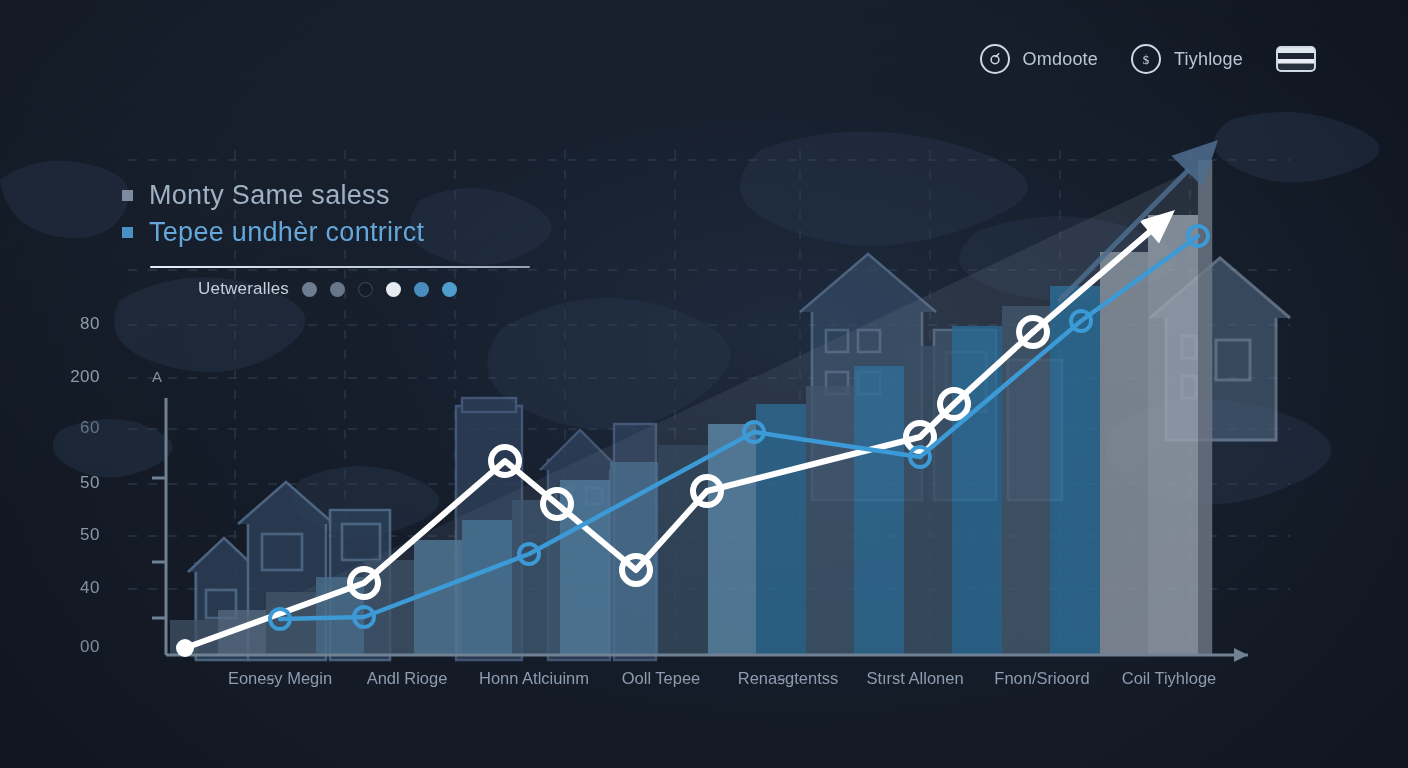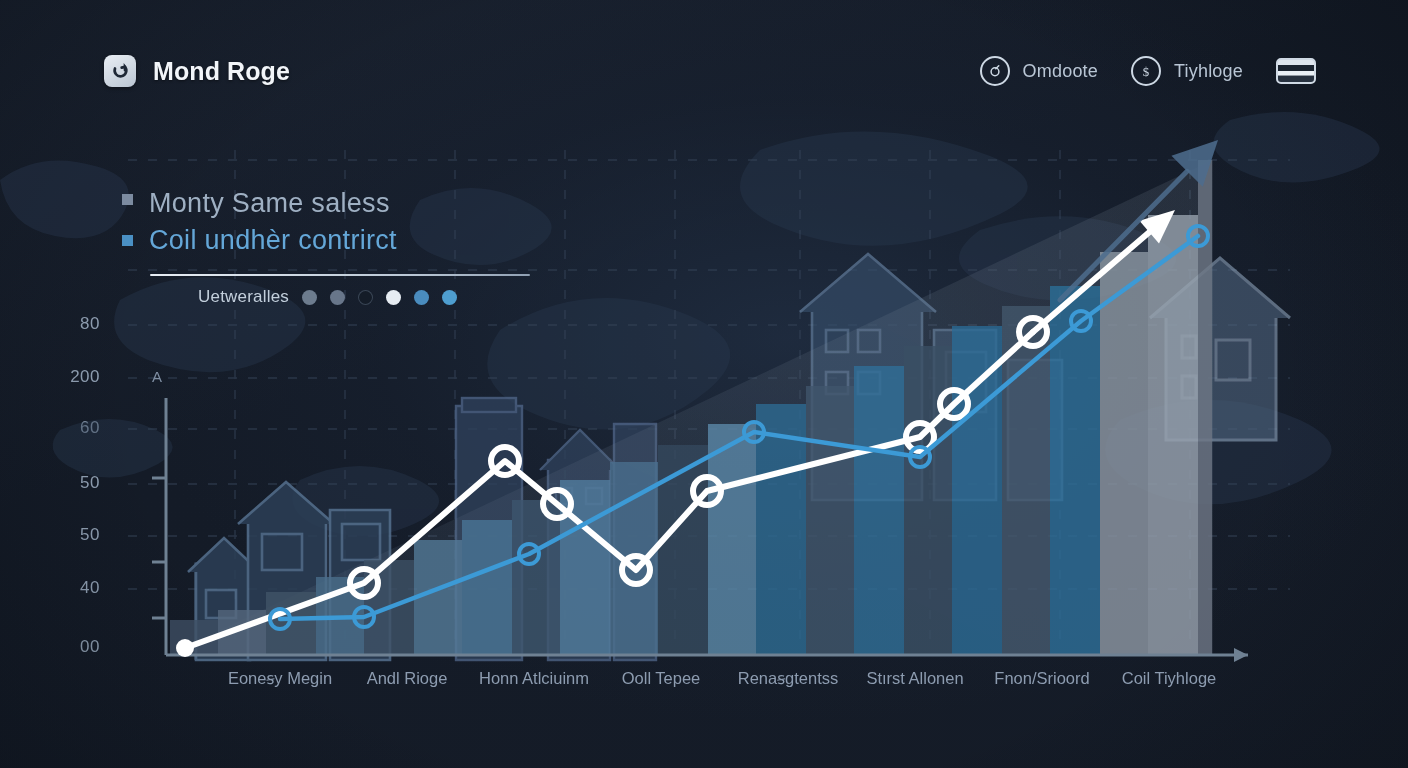--- a/index.html
+++ b/index.html
@@ -38,21 +38,21 @@
     width:32px;height:32px;border-radius:8px;
     background:linear-gradient(150deg,#e9eef4,#bac5d2);
     display:flex;align-items:center;justify-content:center;
     box-shadow:0 1px 4px rgba(0,0,0,.45);
   }
   #brand-title{
     font-size:25px; font-weight:bold; color:#f2f5f9; letter-spacing:.1px;
     text-shadow:0 1px 3px rgba(0,0,0,.5);
   }
   #header-actions{
-    position:absolute; right:92px; top:56px;
+    position:absolute; right:92px; top:44px;
     display:flex; align-items:center; gap:33px;
   }
   .hact{ display:flex;align-items:center;gap:13px; }
   .hact-label{ font-size:18px; color:#b9c6d5; letter-spacing:.2px;}
   .ring-ico{ width:30px;height:30px;border-radius:50%;border:2px solid #cdd8e4;
              display:flex;align-items:center;justify-content:center;}
   #card-ico{
     width:40px;height:26px;border-radius:5px;
     background:linear-gradient(180deg,#dfe6ee 0%, #dfe6ee 22%, #1b2430 23%, #1b2430 50%, #e9eff5 51%, #e9eff5 70%, #27313f 71%, #27313f 100%);
     border:2px solid #cfd9e4;
@@ -190,29 +190,20 @@
         <rect x="1216" y="340" width="34" height="40"></rect>
         <rect x="1182" y="336" width="14" height="22"></rect>
         <rect x="1182" y="376" width="14" height="22"></rect>
       </g>
     </g>
 
     <path d="M168 655 L1213 160 L1213 655 Z" fill="url(#wedgeG)" opacity=".30"></path>
   </svg>
 
   <div id="header">
-    <div id="brand">
-      <div id="logo-box">
-        <svg width="20" height="20" viewBox="0 0 24 24">
-          <path d="M6 9 a7 7 0 1 0 12 -2 l0 4" fill="none" stroke="#1e2836" stroke-width="3.2" stroke-linecap="round"></path>
-          <path d="M18 7 l-4 1" fill="none" stroke="#1e2836" stroke-width="3.2" stroke-linecap="round"></path>
-        </svg>
-      </div>
-      <div id="brand-title">Mond Roge</div>
-    </div>
 
     <div id="header-actions">
       <div class="hact">
         <span class="ring-ico">
           <svg width="18" height="18" viewBox="0 0 24 24">
             <circle cx="12" cy="13" r="5.2" fill="none" stroke="#cdd8e4" stroke-width="2"></circle>
             <path d="M13 9 l4 -4" stroke="#cdd8e4" stroke-width="2" stroke-linecap="round"></path>
           </svg>
         </span>
         <span class="hact-label">Omdoote</span>
@@ -227,25 +218,25 @@
         <span class="hact-label">Tiyhloge</span>
       </div>
 
       <div id="card-ico"></div>
     </div>
   </div>
 
   <div id="legend">
     <div class="leg-row leg-a">
       <span class="leg-sq" style="background: rgb(124, 139, 160);"></span>
-      <span class="leg-txt" style="color: rgb(159, 176, 195); margin-top: 8px;">Monty Same saless</span>
+      <span class="leg-txt" style="color: rgb(159, 176, 195);">Monty Same saless</span>
     </div>
     <div class="leg-row leg-b">
       <span class="leg-sq" style="background: rgb(74, 144, 196);"></span>
-      <span class="leg-txt" style="color: rgb(100, 167, 216);">Coil undhèr contrirct</span>
+      <span class="leg-txt" style="color: rgb(100, 167, 216);">Tepee undhèr contrirct</span>
     </div>
     <div id="legend-divider"></div>
     <div id="swatch-row">
       <span id="swatch-label">Uetweralles</span>
       <span class="dot" style="background: rgb(109, 124, 142);"></span>
       <span class="dot" style="background: rgb(104, 118, 138);"></span>
       <span class="dot" style="background: rgb(20, 28, 40); box-shadow: rgb(58, 70, 86) 0px 0px 0px 1px inset;"></span>
       <span class="dot" style="background: rgb(230, 236, 242);"></span>
       <span class="dot" style="background: rgb(74, 140, 190);"></span>
       <span class="dot" style="background: rgb(78, 158, 208);"></span>

